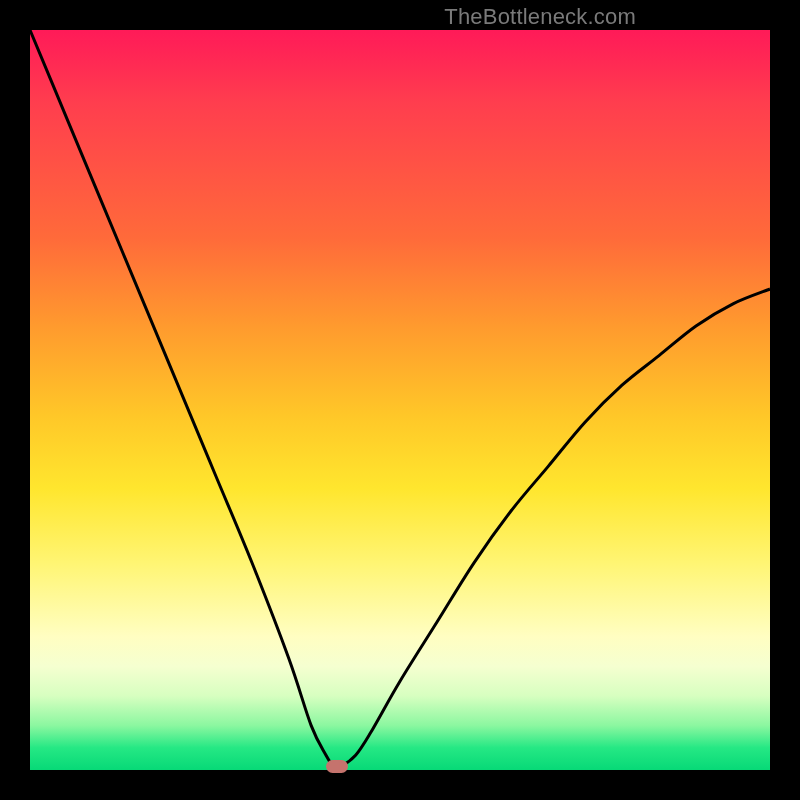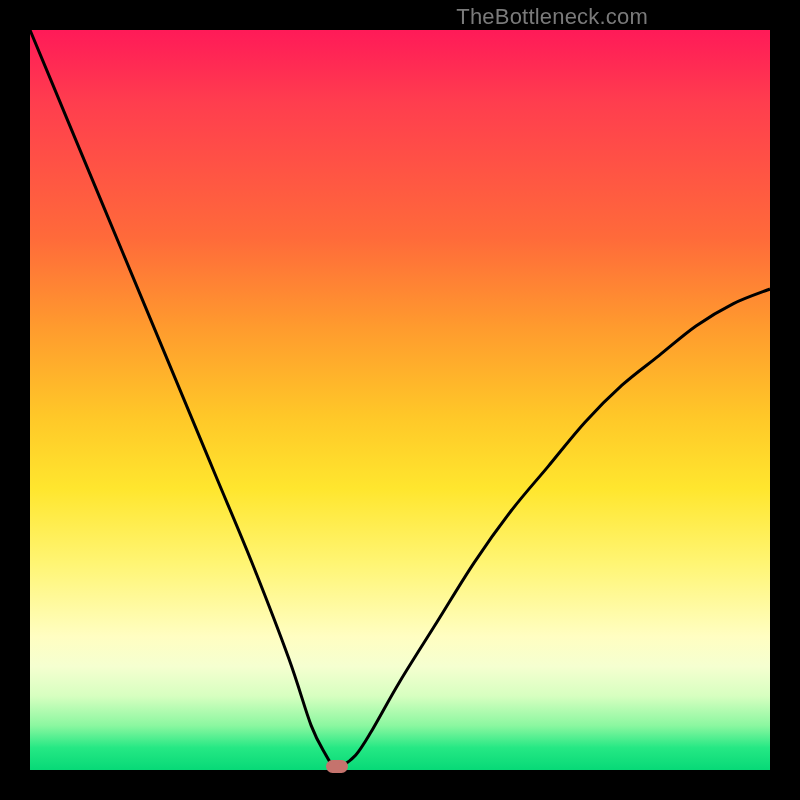--- a/index.html
+++ b/index.html
@@ -9,21 +9,20 @@
     height: 800px;
     background: #000;
     overflow: hidden;
     font-family: Arial, Helvetica, sans-serif;
   }
   .frame {
     position: relative;
     width: 648px;
     height: 800px;
     background: #000;
-    padding-left: 12px;
   }
   .plot-area {
     position: absolute;
     left: 30px;
     top: 30px;
     width: 740px;
     height: 740px;
     
     background: linear-gradient(
       to bottom,

